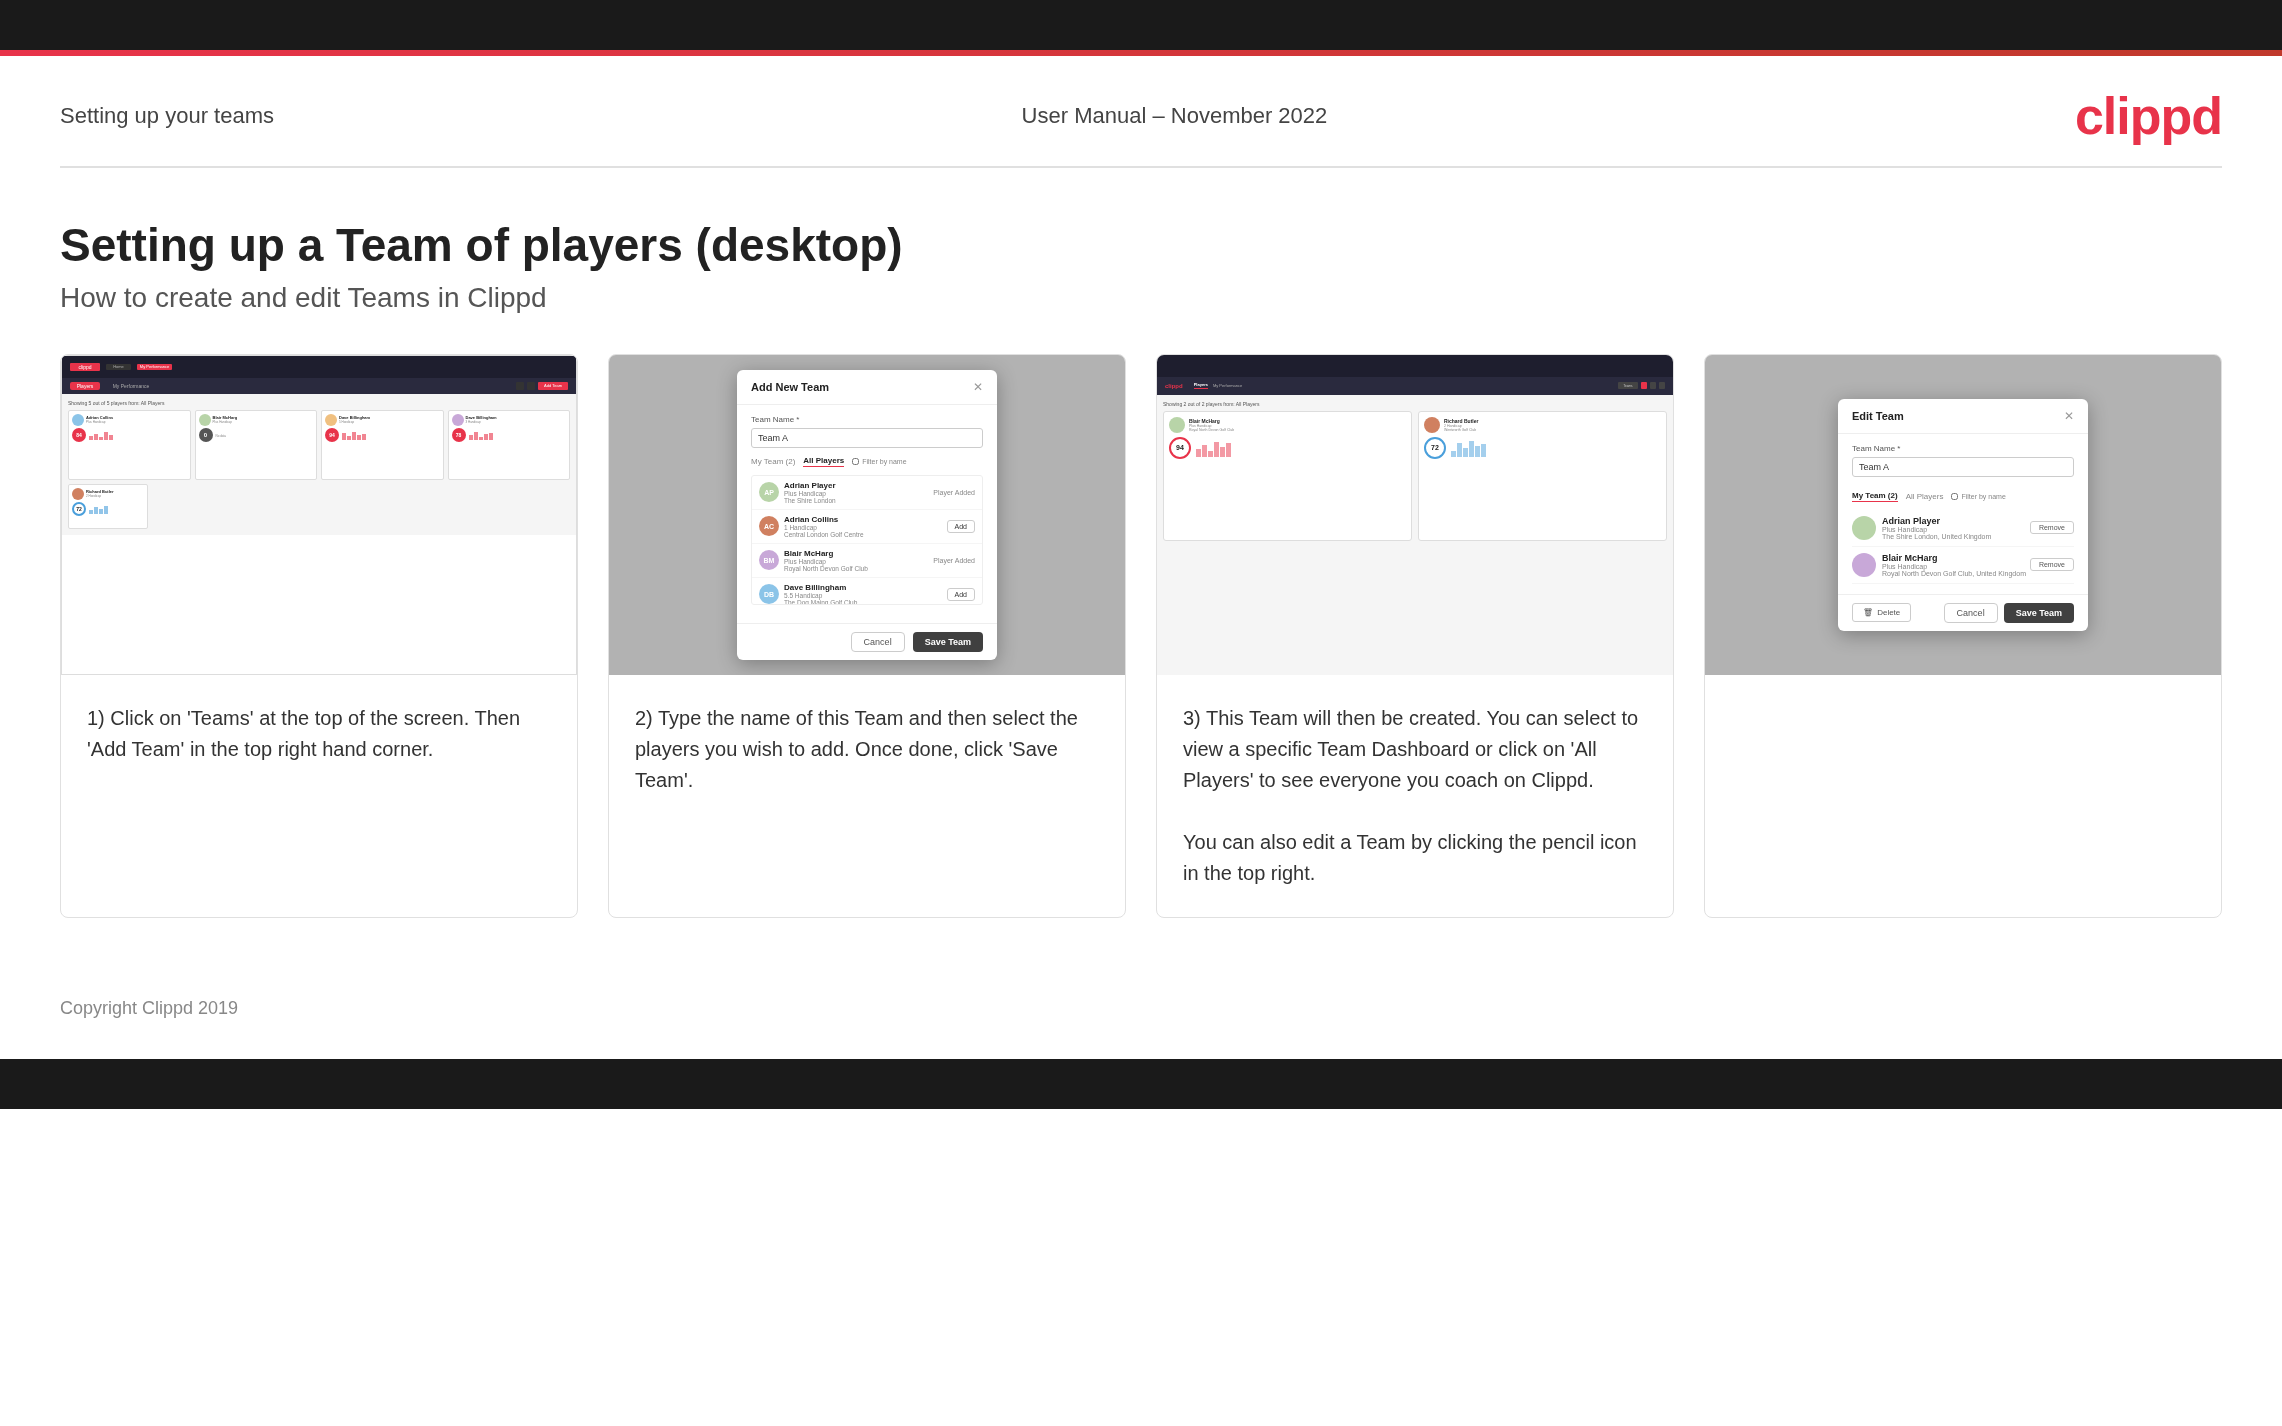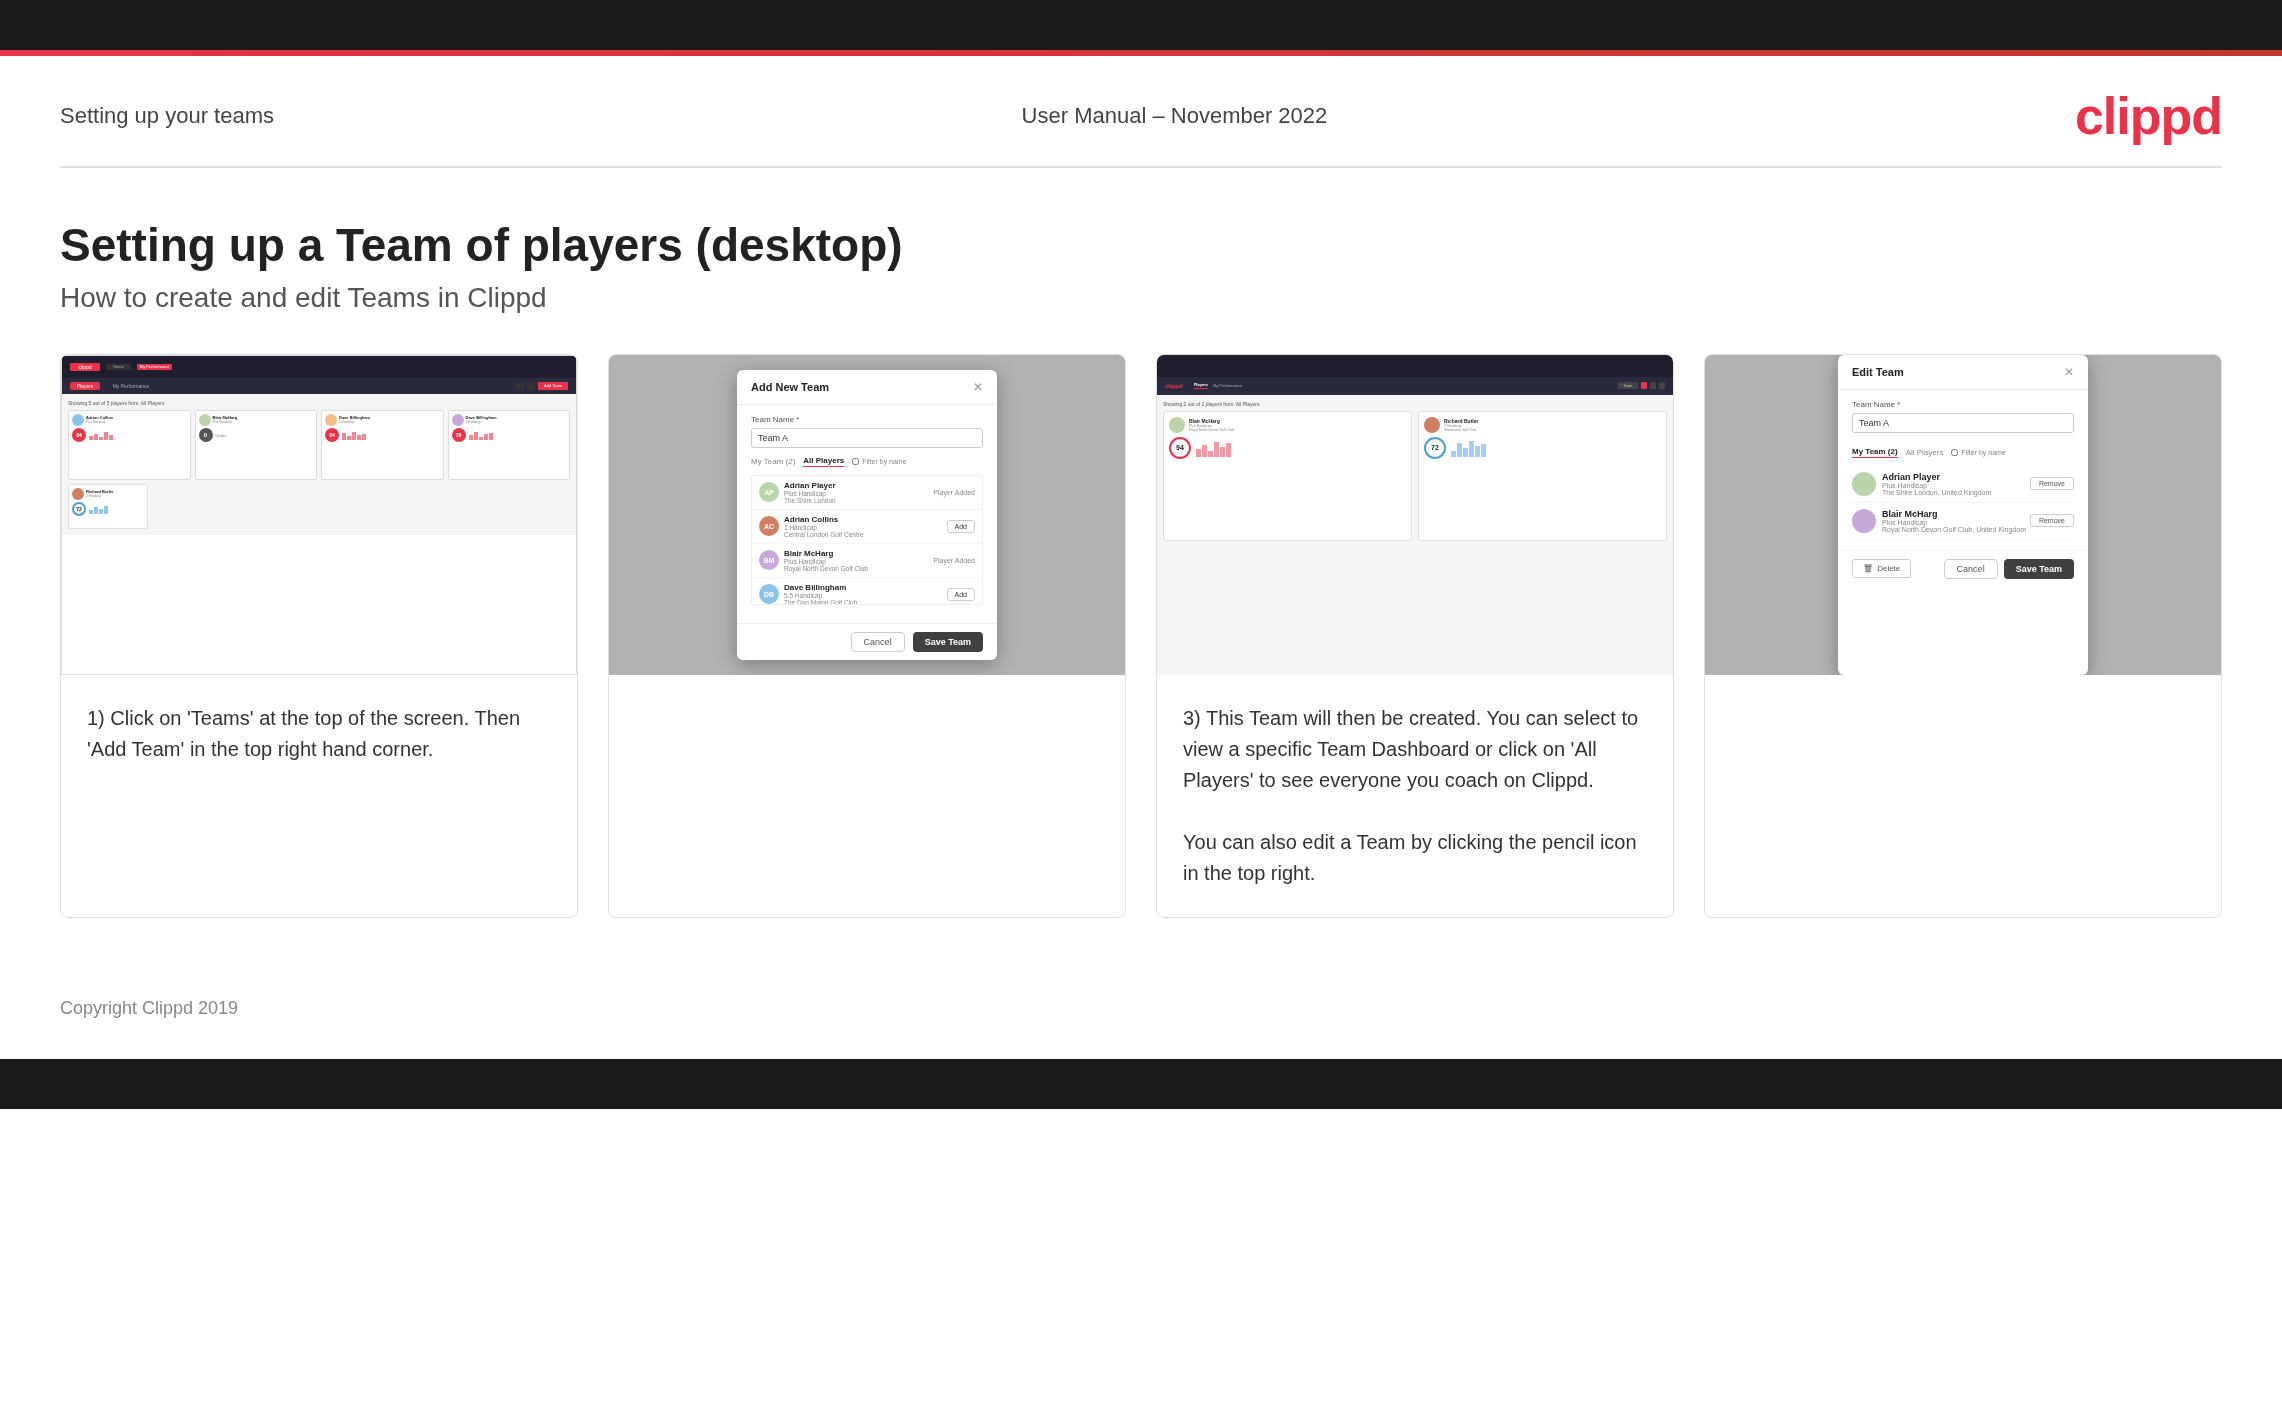--- a/index.html
+++ b/index.html
@@ -491,20 +491,21 @@
       width: 5px;
       background: #e8334a;
       opacity: 0.5;
     }
     .sc3-mini-bar-2 { background: #4a9fdb; }
 
     
     .screenshot-4 {
       background: rgba(0,0,0,0.3);
       display: flex;
+      align-items: center;
       justify-content: center;
     }
     .edit-dialog {
       background: #fff;
       border-radius: 6px;
       width: 250px;
       box-shadow: 0 4px 20px rgba(0,0,0,0.3);
       overflow: hidden;
     }
     .edit-dialog-header {
@@ -828,20 +829,21 @@
               <button class="dialog-add-btn">Add</button>
             </div>
           </div>
         </div>
         <div class="dialog-footer">
           <button class="btn-cancel">Cancel</button>
           <button class="btn-save">Save Team</button>
         </div>
       </div>
     </div>
+    <div class="card-text">2) Type the name of this Team and then select the players you wish to add.  Once done, click 'Save Team'.</div>
   </div>
 
   <div class="card">
     <div class="card-screenshot screenshot-3">
       <div class="sc3-topbar"></div>
       <div class="sc3-nav">
         <span style="color:#e8334a;font-weight:700;font-size:6px;margin-right:6px;">clippd</span>
         <span class="sc3-nav-active">Players</span>
         <span>My Performance</span>
         <div style="margin-left:auto;display:flex;gap:3px;align-items:center;">

